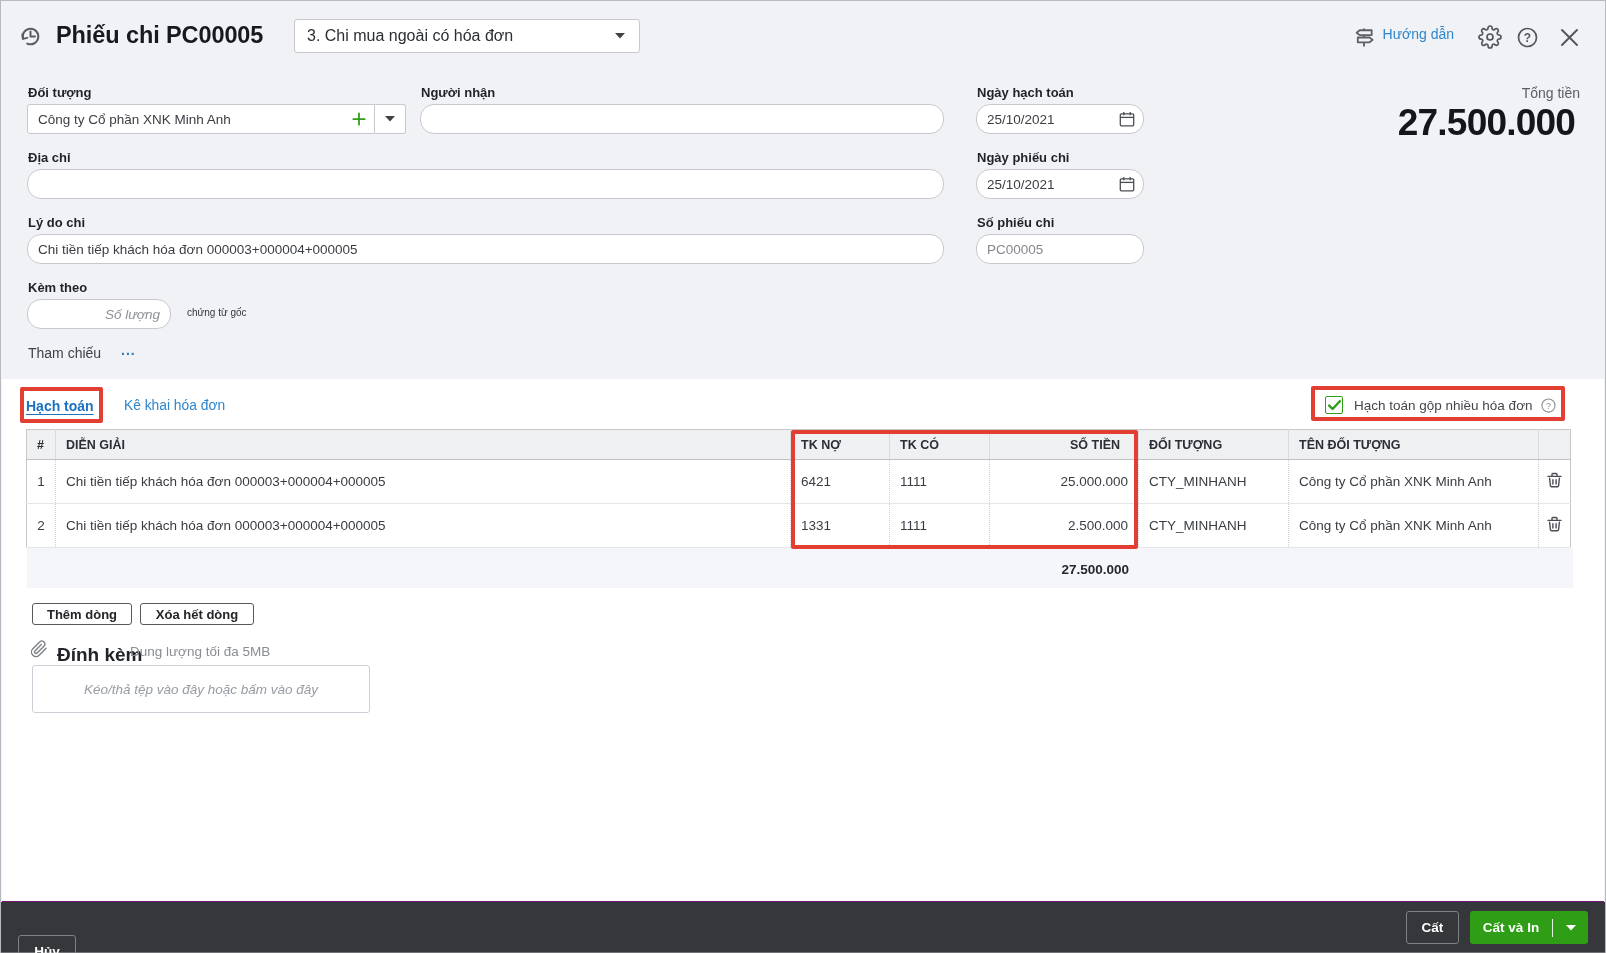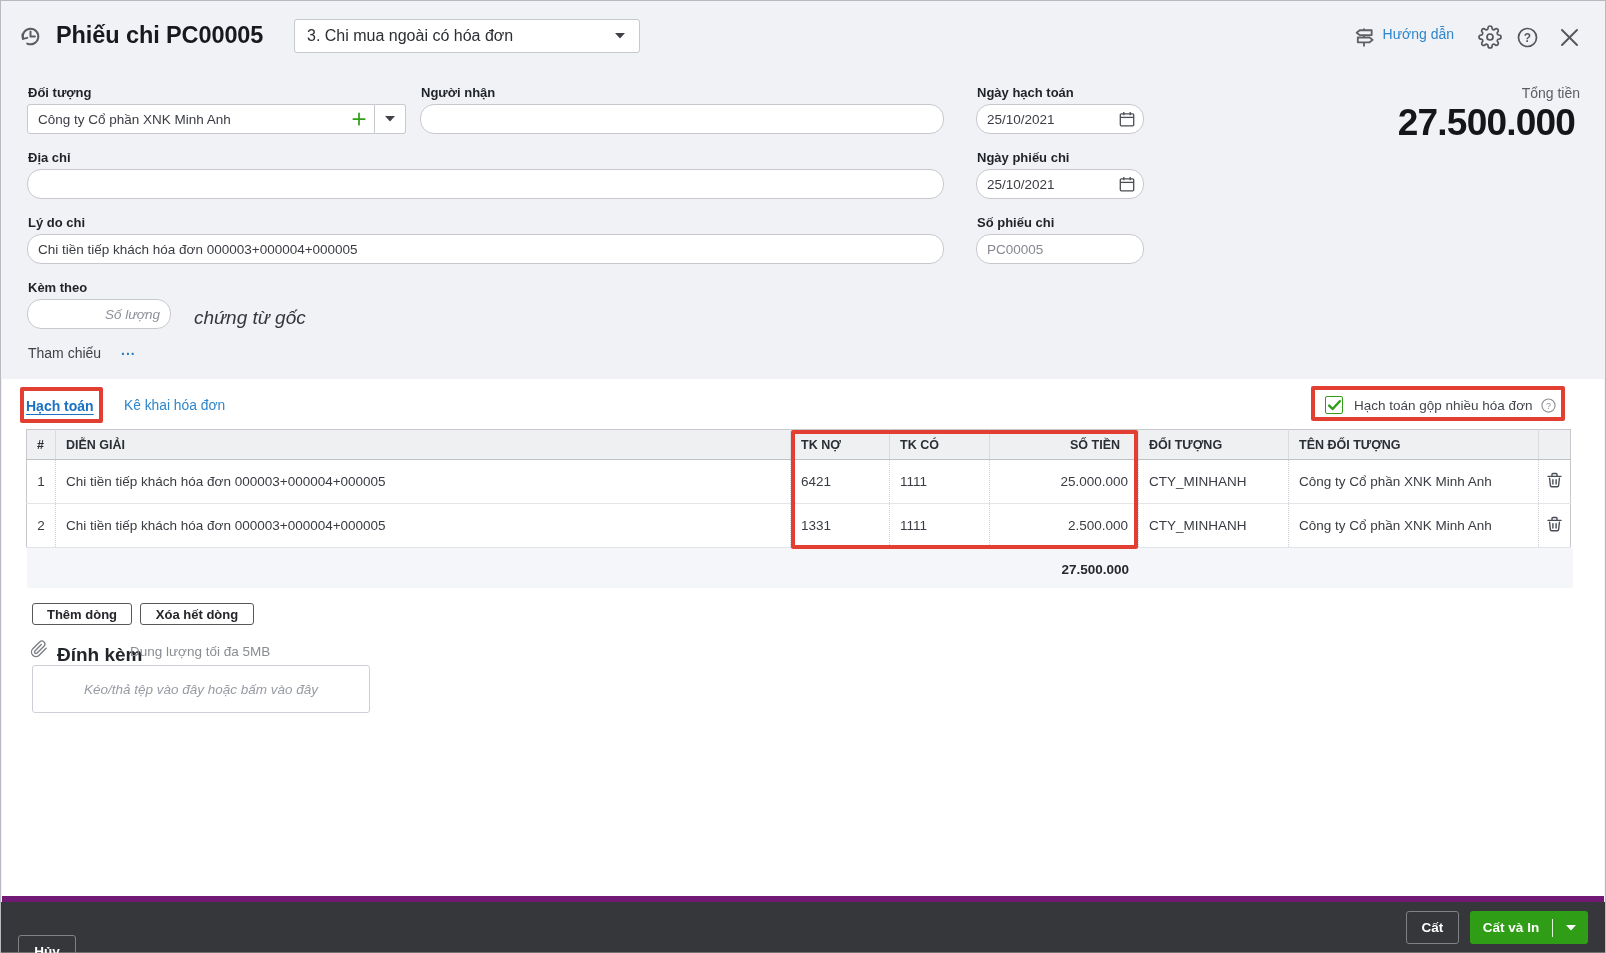--- a/index.html
+++ b/index.html
@@ -49,26 +49,26 @@
   .inp-diachi { left:26px; top:168px; width:917px; }
   .lbl-ngayphieuchi { left:976px; top:149px; }
   .dt-phieuchi { left:975px; top:168px; }
   .lbl-lydochi { left:27px; top:214px; }
   .inp-lydochi { left:26px; top:233px; width:917px; }
   .lbl-sophieuchi { left:976px; top:214px; }
   .inp-sophieuchi { left:975px; top:233px; width:168px; color:#85888f; }
   .lbl-kemtheo { left:27px; top:279px; }
   .inp-soluong { left:26px; top:298px; width:144px; text-align:right; font-style:italic; }
   .inp-soluong::placeholder { font-style:italic; color:#8d9097; }
-  .txt-chungtu { left:193px; top:306px; font-size:19px; color:#33363c;font-style:italic; }
+  .txt-chungtu { left:186px; top:306px; font-size:10px; color:#33363c; }
   .txt-thamchieu { left:27px; top:344px; font-size:14px; color:#3f4248; }
   .link-dots { left:120px; top:341px; font-size:14px; font-weight:bold; color:#2a7cc2; cursor:pointer; letter-spacing:1px; }
 
   
-  .tab-panel { left:1px; right:1px; top:378px; height:523px; background:#fff; border-bottom:6px solid #701a75;padding-left:16px; }
+  .tab-panel { left:1px; right:1px; top:378px; height:523px; background:#fff; border-bottom:1px solid #701a75;padding-left:16px; }
   .tab-active { left:24px; top:19px; font-size:14px; font-weight:bold; color:#1b72c2;
                 text-decoration:underline; text-underline-offset:3px; cursor:pointer; }
   .tab-normal { left:122px; top:19px; font-size:13.8px; color:#2e86cc; cursor:pointer; }
   .merge-row { left:1323px; top:17px; display:flex; align-items:center; }
   .cbx { width:18px; height:18px; border:1.5px solid #2f9e16; border-radius:2px; background:#fff;
          display:flex; align-items:center; justify-content:center; cursor:pointer; }
   .merge-label { margin-left:11px; font-size:13.5px; color:#43464c; }
   .merge-q { margin-left:8px; width:15px; height:15px; }
 
   

